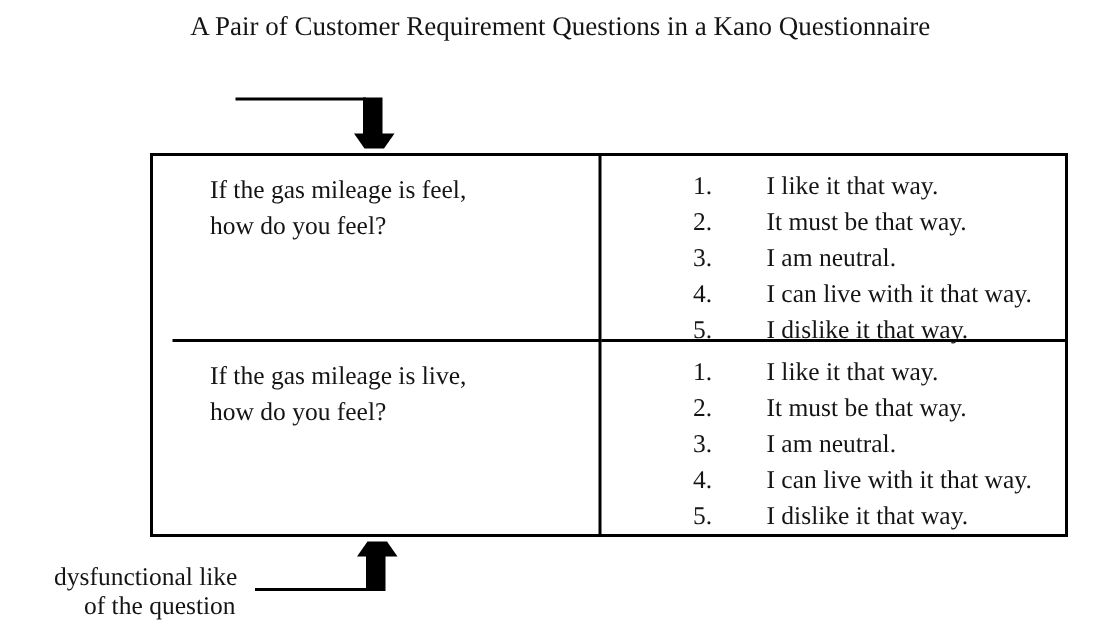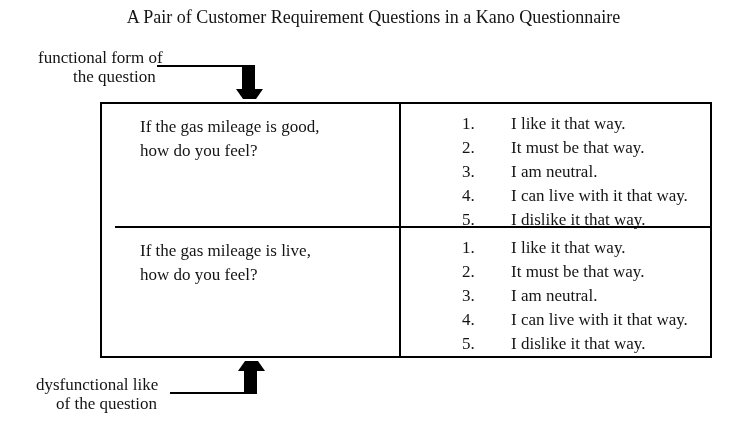--- a/index.html
+++ b/index.html
@@ -62,33 +62,29 @@
   .opt .num { width: 21px; flex: 0 0 21px; }
   .opt .txt { margin-left: 28px; }
 </style>
 </head>
 <body>
 
 <div class="page">
 
   <div class="title">A Pair of Customer Requirement Questions in a Kano Questionnaire</div>
 
-  <div class="annot annot-functional">
-    <div>functional form of</div>
-    <div class="line2">the question</div>
-  </div>
 
   <div class="conn conn-top-h"></div>
   <div class="conn conn-top-v"></div>
   <div class="arrowhead arrowhead-down"></div>
 
   <div class="kano-table">
 
     <div class="cell cell-q row0">
-      <div>If the gas mileage is good,</div>
+      <div>If the gas mileage is feel,</div>
       <div>how do you feel?</div>
     </div>
 
     <div class="cell cell-opts row0">
       <div class="opt">
         <span class="num">1.</span>
         <span class="txt">I like it that way.</span>
       </div>
       <div class="opt">
         <span class="num">2.</span>

